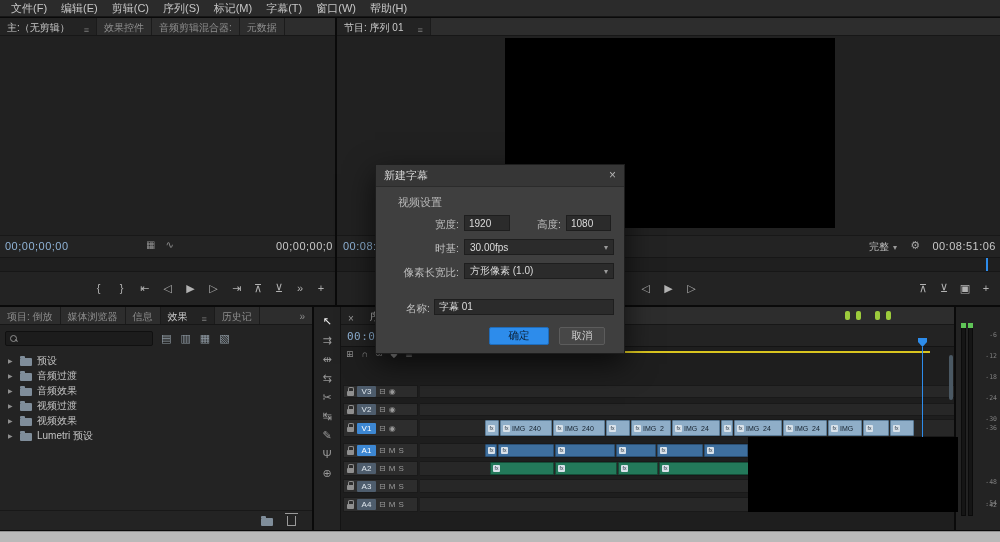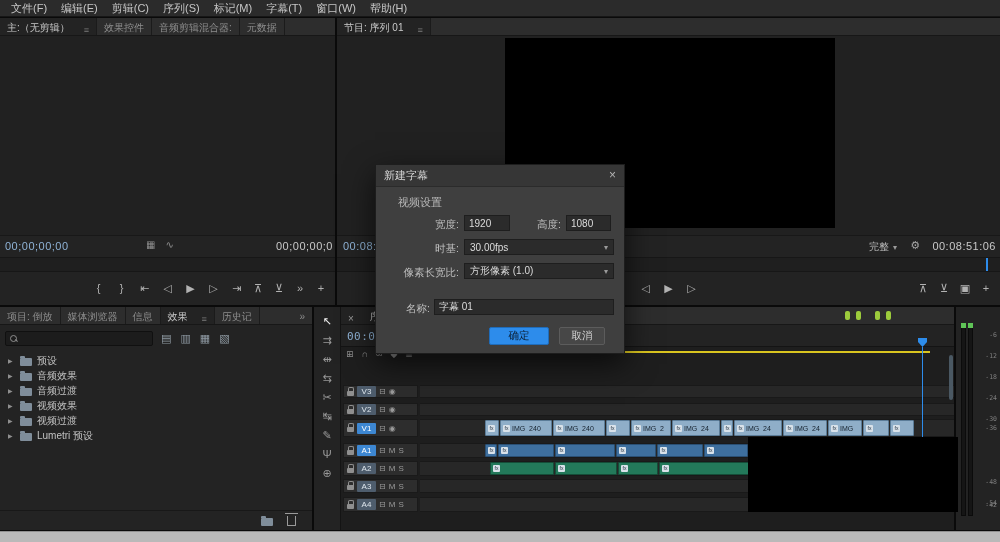--- a/index.html
+++ b/index.html
@@ -273,36 +273,36 @@
   <div class="tree">
 
   <div class="tree-row">
         <span class="twirl">▶</span>
         <span class="folder-ic"></span>
         <span class="tree-label">预设</span>
       </div>
       <div class="tree-row">
         <span class="twirl">▶</span>
         <span class="folder-ic"></span>
-        <span class="tree-label">音频效果</span>
+        <span class="tree-label">音频过渡</span>
       </div>
       <div class="tree-row">
         <span class="twirl">▶</span>
         <span class="folder-ic"></span>
-        <span class="tree-label">音频过渡</span>
+        <span class="tree-label">音频效果</span>
+      </div>
+      <div class="tree-row">
+        <span class="twirl">▶</span>
+        <span class="folder-ic"></span>
+        <span class="tree-label">视频过渡</span>
       </div>
       <div class="tree-row">
         <span class="twirl">▶</span>
         <span class="folder-ic"></span>
         <span class="tree-label">视频效果</span>
-      </div>
-      <div class="tree-row">
-        <span class="twirl">▶</span>
-        <span class="folder-ic"></span>
-        <span class="tree-label">视频过渡</span>
       </div>
       <div class="tree-row">
         <span class="twirl">▶</span>
         <span class="folder-ic"></span>
         <span class="tree-label">Lumetri 预设</span>
       </div>
     </div>
   <div class="panel-footer">
     <span class="folder-ic"></span>
     <span class="trash-ic"></span>

